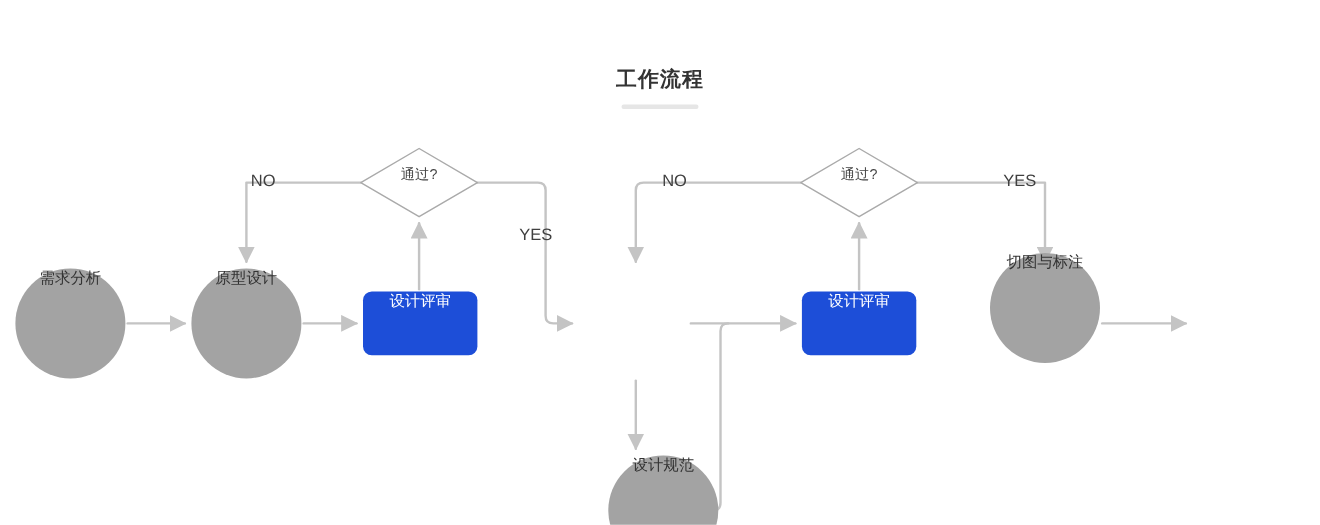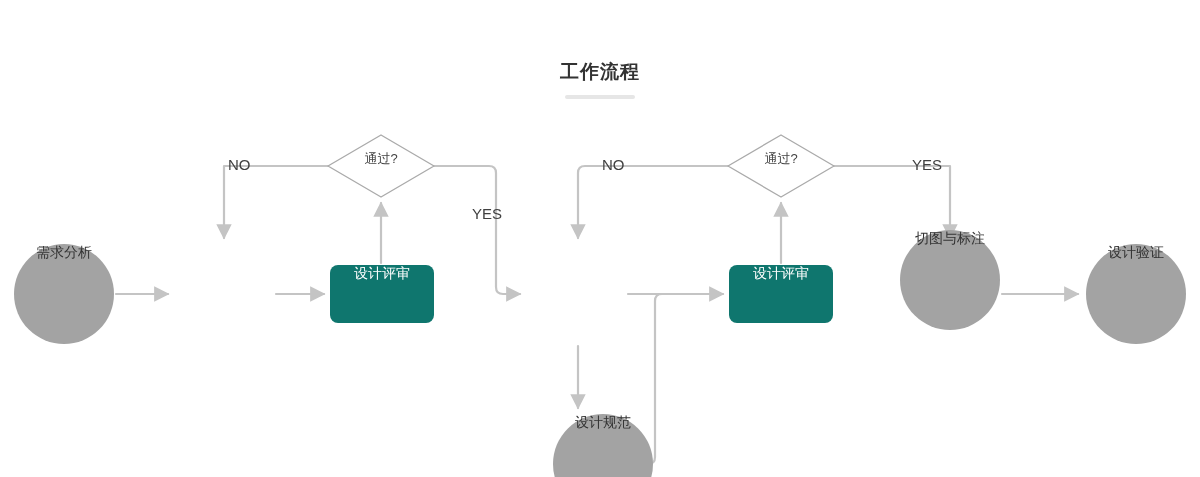--- a/index.html
+++ b/index.html
@@ -54,21 +54,21 @@
     box-sizing: border-box;
   }
   .node-circle {
     border-radius: 50%;
     background: #a3a3a3;
     color: #333333;
     font-size: 14px;
     font-weight: 500;
   }
   .node-process {
-    background: #0f766e;
+    background: #1d4ed8;
     color: #ffffff;
     border-radius: 8px;
     font-size: 14px;
     font-weight: 500;
   }
   .node-decision-label {
     color: #444444;
     font-size: 13px;
     background: transparent;
   }
@@ -122,20 +122,23 @@
       <path d="M 381 89 L 434 120 L 381 151 L 328 120 Z" stroke="#aaaaaa" stroke-width="1.3" fill="#ffffff"></path>
 
       <path d="M 781 89 L 834 120 L 781 151 L 728 120 Z" stroke="#aaaaaa" stroke-width="1.3" fill="#ffffff"></path>
     </g>
   </svg>
 
   <div class="node node-circle" style="left:14px;top:198px;width:100px;height:100px;">
     <span>需求分析</span>
   </div>
 
+  <div class="node node-circle" style="left:174px;top:198px;width:100px;height:100px;">
+    <span>原型设计</span>
+  </div>
 
   <div class="node node-process" style="left:330px;top:219px;width:104px;height:58px;">
     <span>设计评审</span>
   </div>
 
   <div class="node node-decision-label" style="left:328px;top:104px;width:106px;height:32px;">
     <span>通过?</span>
   </div>
 
 
@@ -148,22 +151,19 @@
   </div>
 
   <div class="node node-circle" style="left:553px;top:368px;width:100px;height:100px;">
     <span>设计规范</span>
   </div>
 
   <div class="node node-circle" style="left:900px;top:184px;width:100px;height:100px;">
     <span>切图与标注</span>
   </div>
 
-  <div class="node node-circle" style="left:1086px;top:198px;width:100px;height:100px;">
-    <span>设计验证</span>
-  </div>
 
   <div class="edge-label" style="left:228px;top:110px;">NO</div>
   <div class="edge-label" style="left:472px;top:159px;">YES</div>
   <div class="edge-label" style="left:602px;top:110px;">NO</div>
   <div class="edge-label" style="left:912px;top:110px;">YES</div>
 
 </div>
 
 </body></html>

